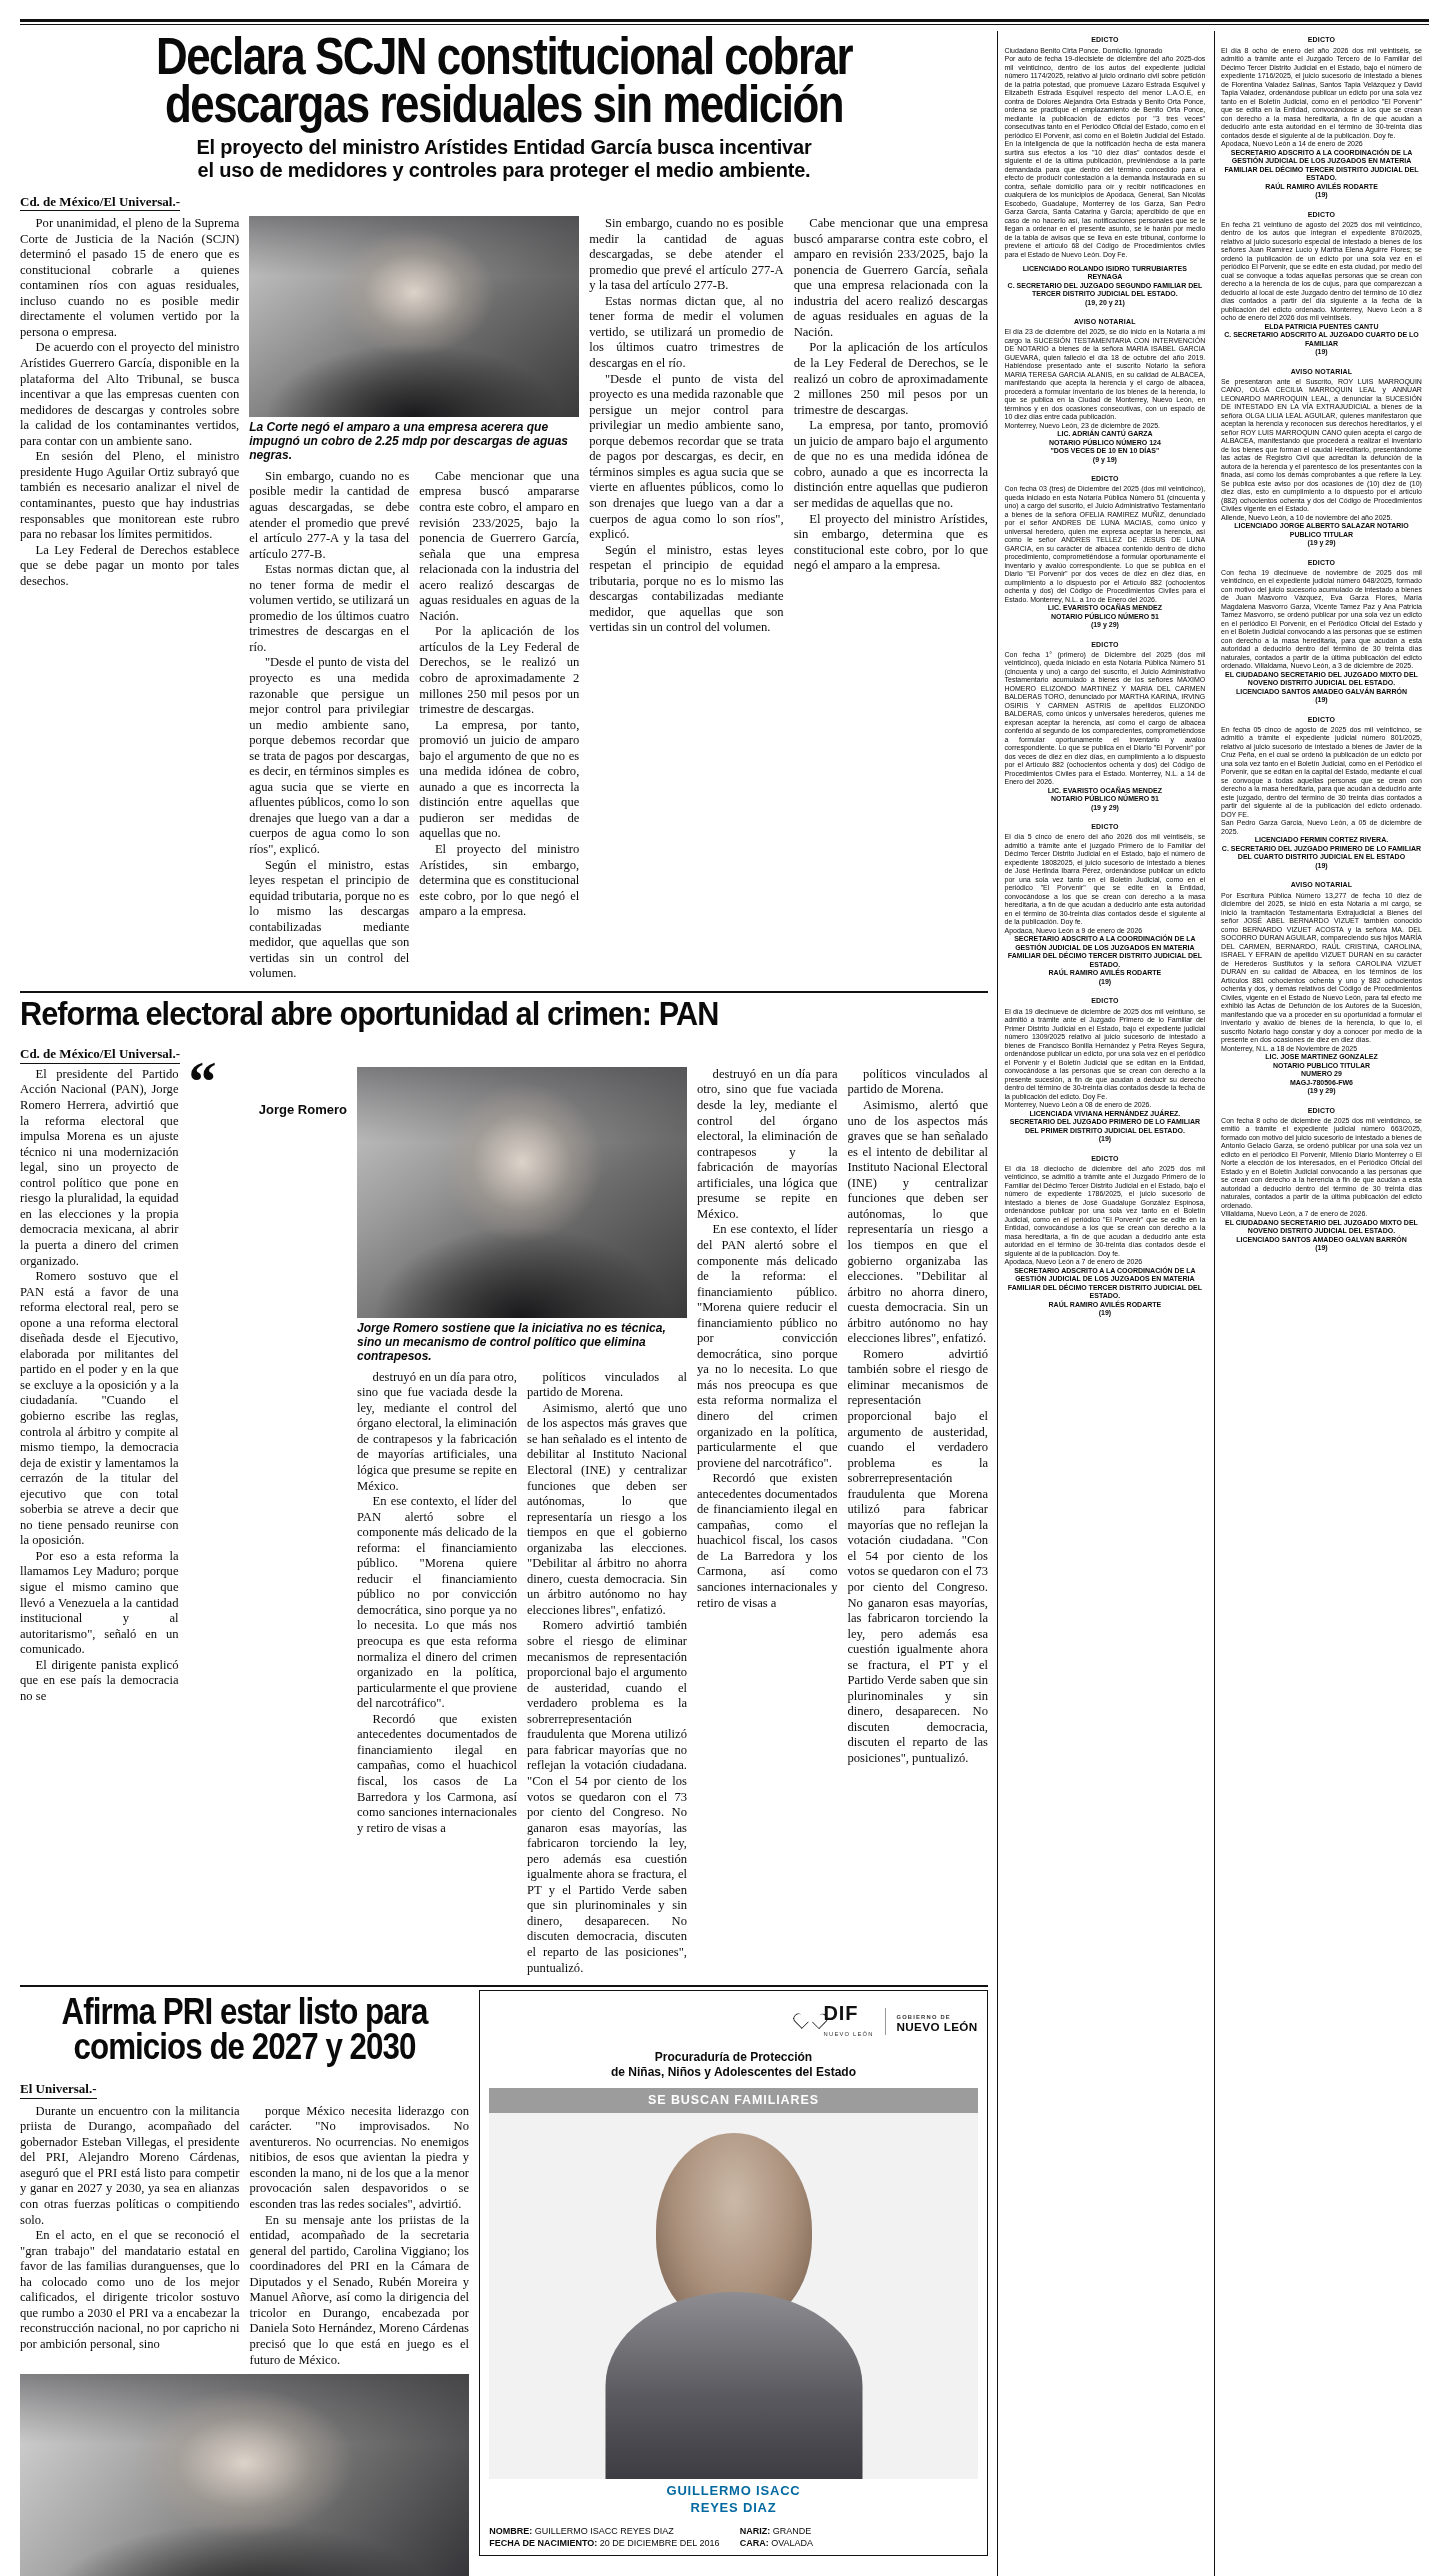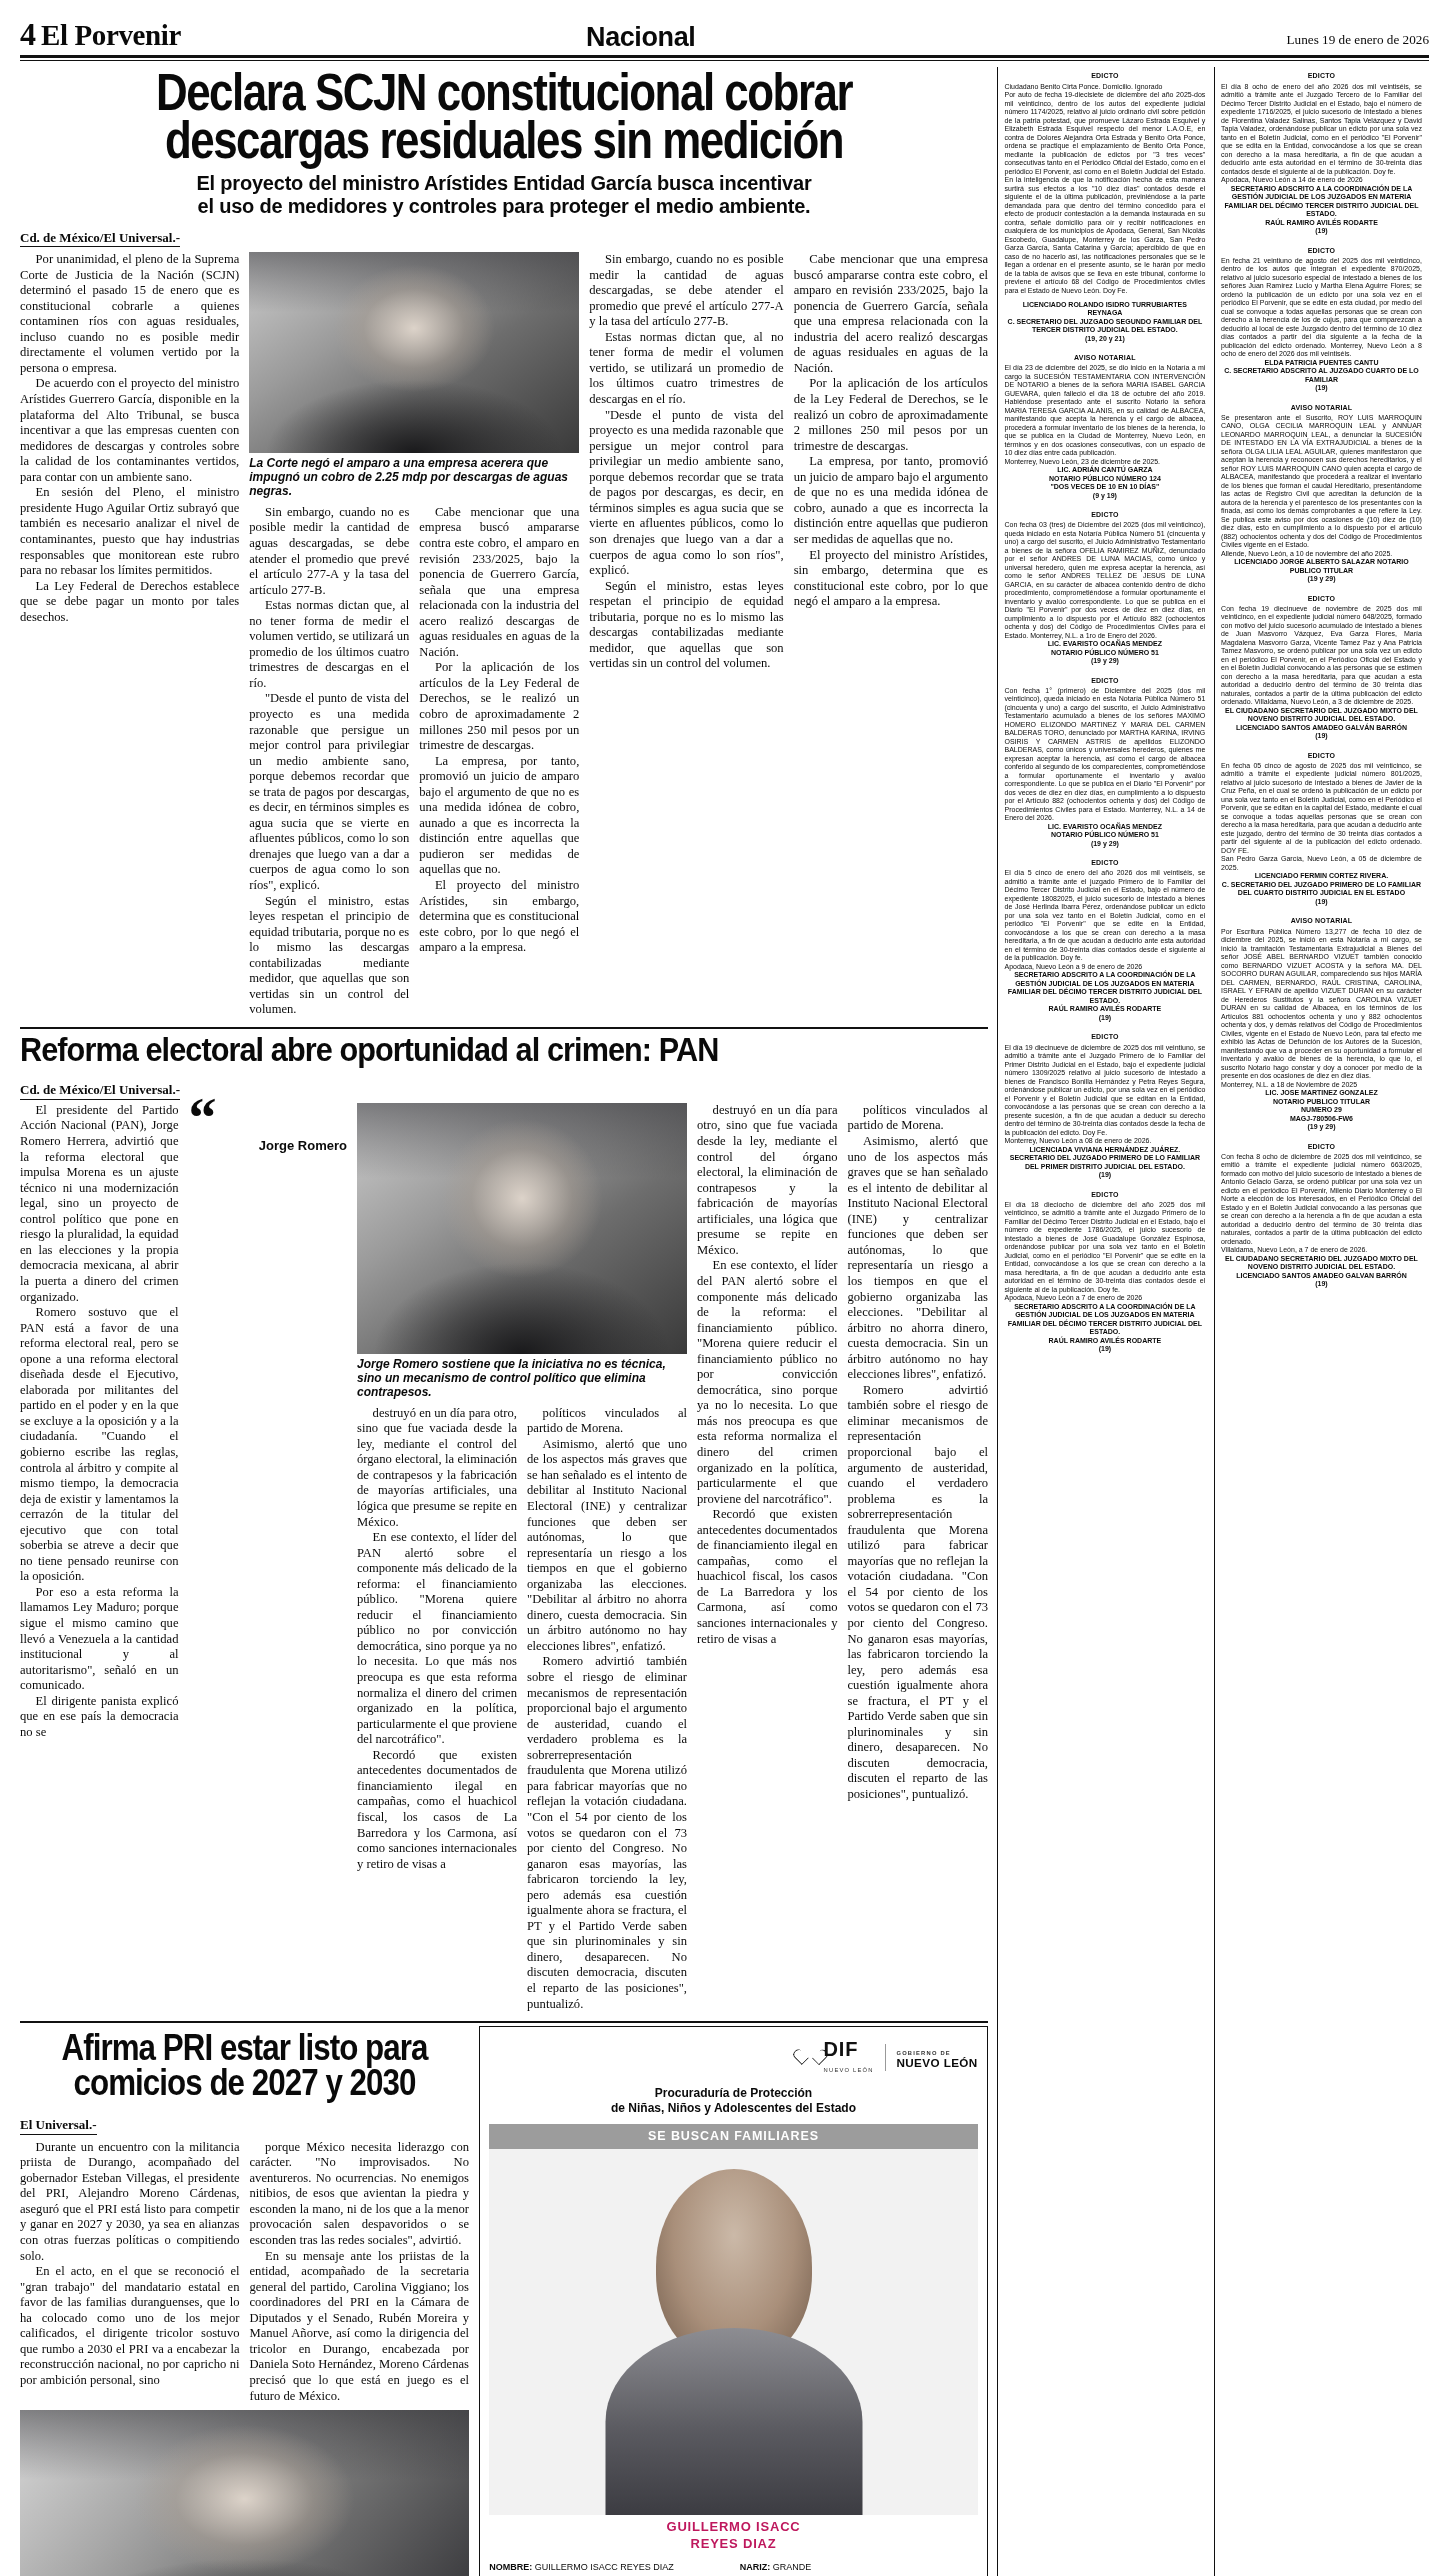--- a/index.html
+++ b/index.html
@@ -94,48 +94,41 @@
   .dif-banner { background:#9c9c9c; color:#fff; font-family:"Liberation Sans", sans-serif; font-weight:bold;
                 font-size:12.5px; letter-spacing:0.9px; text-align:center; padding:5.5px 0; }
   .dif-portrait { height:366px; margin:0 auto; position:relative; background:#f2f2f2; overflow:hidden; }
   .dif-portrait:before{ content:""; position:absolute; left:50%; top:20px; width:156px; height:195px;
       transform:translateX(-50%); border-radius:50% 50% 46% 46%;
       background:radial-gradient(ellipse at 50% 34%, #cbb9a8 0%, #a98f7a 55%, #6f5a4a 100%); }
   .dif-portrait:after{ content:""; position:absolute; left:50%; bottom:0; width:257px; height:187px;
       transform:translateX(-50%); border-radius:52% 52% 0 0;
       background:linear-gradient(180deg,#8d8d92 0%,#5a5a60 55%,#3c3c42 100%); }
   .dif-name { text-align:center; font-family:"Liberation Sans", sans-serif; font-weight:bold; font-size:13px;
-              letter-spacing:0.8px; color:#be185d; line-height:1.3; margin:4.7px 0 7.8px 0; }
+              letter-spacing:0.8px; color:#0369a1; line-height:1.3; margin:4.7px 0 7.8px 0; }
   .dif-data { display:flex; gap:12.5px; font-family:"Liberation Sans", sans-serif; font-size:9px; line-height:1.34; }
   .dif-data .col { width:50%; }
   .dif-data b { font-weight:bold; }
 
   .photo.figC { height:234px; margin-top:6.2px;
      background:linear-gradient(130deg,#d9d9d9 0%,#a8a8a8 30%,#767676 58%,#2f2f33 100%); }
 
   
   .nt { font-family:"Liberation Sans", sans-serif; font-size:7px; line-height:1.215; text-align:justify; }
   .nt .h { text-align:center; font-weight:bold; letter-spacing:0.2px; display:block; margin:5.5px 0 1.6px 0; }
   .nt p { margin:0 0 0 0; }
   .nt .c { text-align:center; }
   .nt .b { font-weight:bold; }
   .nt .sp { display:block; height:5.5px; }
 </style>
 </head>
 <body>
 
 <div class="page">
 
-  <div class="masthead">
-    <div class="mast-left">
-      <span class="folio">4</span><span>El Porvenir</span>
-    </div>
-    <div class="mast-center">Nacional</div>
-    <div class="mast-right">Lunes 19 de enero de 2026</div>
-  </div>
   <div class="mast-rule"></div>
 
   <div class="body-wrap">
 
     <div class="left-zone">
 
       <div>
         <div class="hl-main">
           <div>Declara SCJN constitucional cobrar</div>
           <div>descargas residuales sin medición</div>

